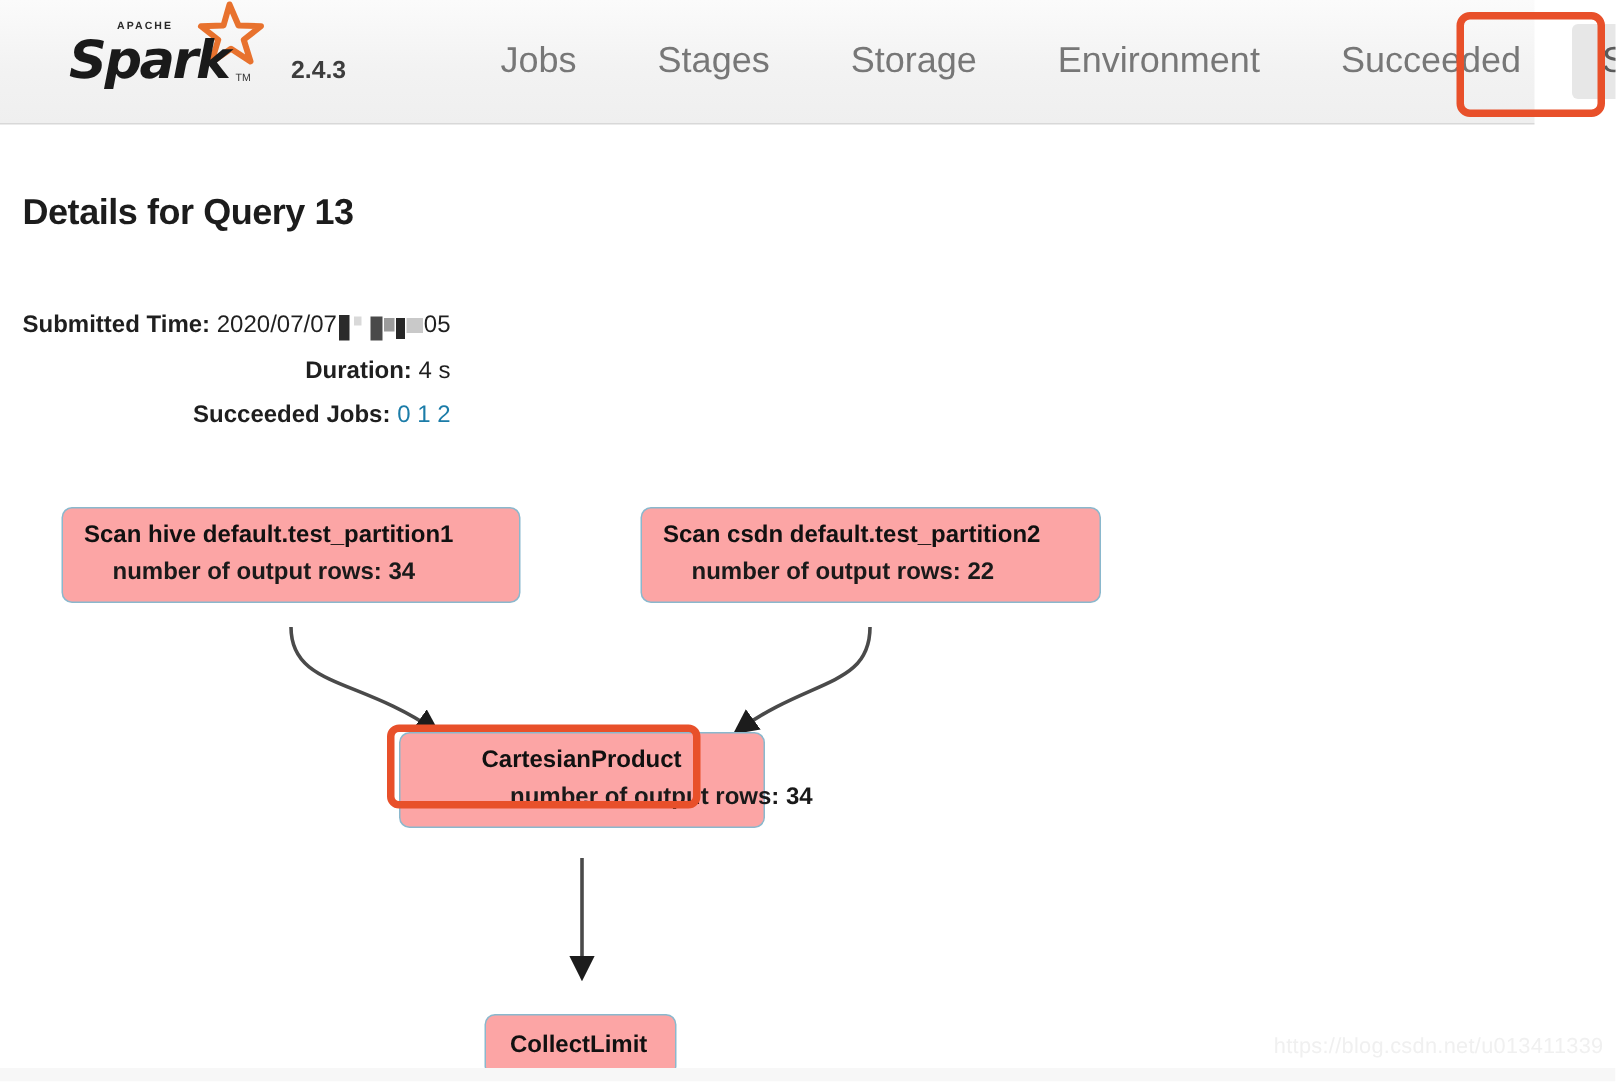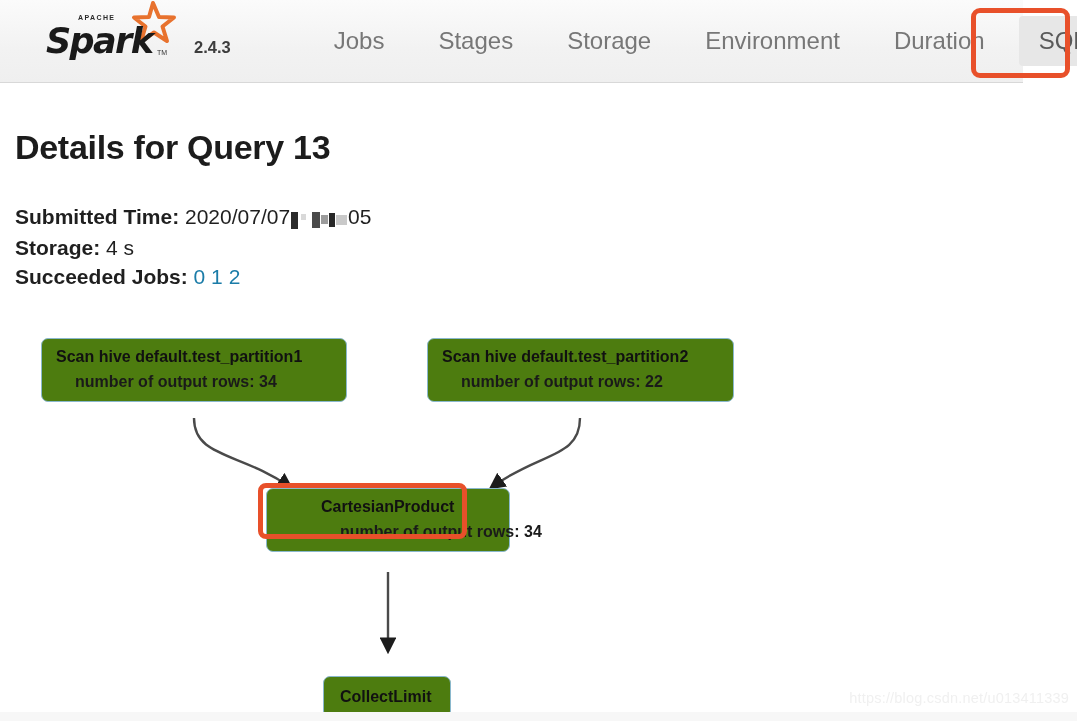--- a/index.html
+++ b/index.html
@@ -67,42 +67,42 @@
   .annot-nav {
     position: absolute; left: 971px; top: 8px;
     width: 99px; height: 70px;
     border: 5px solid #e8502a; border-radius: 9px;
     pointer-events: none;
   }
 
   
   .page-title {
     position: absolute; left: 15px; top: 128px;
-    font-size: 34px; font-weight: bold; color: #1c1c1c;
+    font-size: 24px; font-weight: bold; color: #1c1c1c;
     letter-spacing: -0.3px;
   }
   .meta { position: absolute; left: 15px; top: 204px; }
-  .meta-row { font-size: 21px; color: #1f1f1f; line-height: 26px; margin-bottom: 3px; white-space: nowrap; }
+  .meta-row { font-size: 16px; color: #1f1f1f; line-height: 26px; margin-bottom: 3px; white-space: nowrap; text-align: right; }
   .meta-label { font-weight: bold; }
   .meta-val { font-weight: normal; }
   .job-link {
     color: #1b7ca8; text-decoration: none; cursor: pointer; font-weight: normal;
   }
 
   
   .redact { display: inline-block; vertical-align: -2px; margin: 0 1px; }
   .rb { display: inline-block; vertical-align: middle; }
 
   
   .dag { position: absolute; left: 0; top: 0; width: 1077px; height: 721px; pointer-events: none; }
   .dag svg { position: absolute; left: 0; top: 0; }
 
   .node {
     position: absolute;
-    background: #4d7c0f;
+    background: #fca5a5;
     border: 1.6px solid #8ab8cd;
     border-radius: 7px;
     cursor: pointer;
   }
   .node-title {
     font-size: 16px; font-weight: bold; color: #111;
     padding: 9px 14px 4px 14px; white-space: nowrap;
   }
   .node-metric {
     font-size: 16px; color: #1a1a1a; font-weight: bold;
@@ -150,40 +150,40 @@
         <span class="spark-tm">TM</span>
       </div>
       <span class="version">2.4.3</span>
     </div>
 
     <div class="navlinks">
       <a class="navlink" href="#">Jobs</a>
       <a class="navlink" href="#">Stages</a>
       <a class="navlink" href="#">Storage</a>
       <a class="navlink" href="#">Environment</a>
-      <a class="navlink" href="#">Duration</a>
+      <a class="navlink" href="#">Succeeded</a>
       <a class="navlink active" href="#">SQL</a>
     </div>
   </div>
 
   <div class="annot-nav"></div>
 
   <div class="page-title">Details for Query 13</div>
 
   <div class="meta">
 
     <div class="meta-row">
       <span class="meta-label">Submitted Time:</span>
       <span class="meta-val">2020/07/07</span><span class="redact">
         <span class="rb" style="width:7px;height:17px;background:#2b2b2b;"></span><span class="rb" style="width:5px;height:6px;background:#d9d9d9;margin-left:3px;vertical-align:6px;"></span><span class="rb" style="width:8px;height:16px;background:#4a4a4a;margin-left:6px;"></span><span class="rb" style="width:7px;height:9px;background:#9c9c9c;margin-left:1px;vertical-align:2px;"></span><span class="rb" style="width:6px;height:14px;background:#272727;margin-left:1px;"></span><span class="rb" style="width:11px;height:10px;background:#c9c9c9;margin-left:1px;vertical-align:1px;"></span>
       </span><span class="meta-val">05</span>
     </div>
 
     <div class="meta-row">
-      <span class="meta-label">Storage:</span>
+      <span class="meta-label">Duration:</span>
       <span class="meta-val">4 s</span>
     </div>
 
     <div class="meta-row">
       <span class="meta-label">Succeeded Jobs:</span>
       <a class="job-link" href="#">0</a>
       <a class="job-link" href="#">1</a>
       <a class="job-link" href="#">2</a>
     </div>
   </div>
@@ -202,21 +202,21 @@
 
       <path d="M 388 572 L 388 650" fill="none" stroke="#4a4a4a" stroke-width="2.4" marker-end="url(#arrow)"></path>
     </svg>
 
     <div class="node" id="node-scan1" style="pointer-events:auto;">
       <div class="node-title">Scan hive default.test_partition1</div>
       <div class="node-metric">number of output rows: 34</div>
     </div>
 
     <div class="node" id="node-scan2" style="pointer-events:auto;">
-      <div class="node-title">Scan hive default.test_partition2</div>
+      <div class="node-title">Scan csdn default.test_partition2</div>
       <div class="node-metric">number of output rows: 22</div>
     </div>
 
     <div class="node" id="node-cart" style="pointer-events:auto;padding-left:40px;">
       <div class="node-title">CartesianProduct</div>
       <div class="node-metric">number of output rows: 34</div>
     </div>
 
     <div class="node" id="node-collect" style="pointer-events:auto;">
       <div class="node-title solo">CollectLimit</div>

